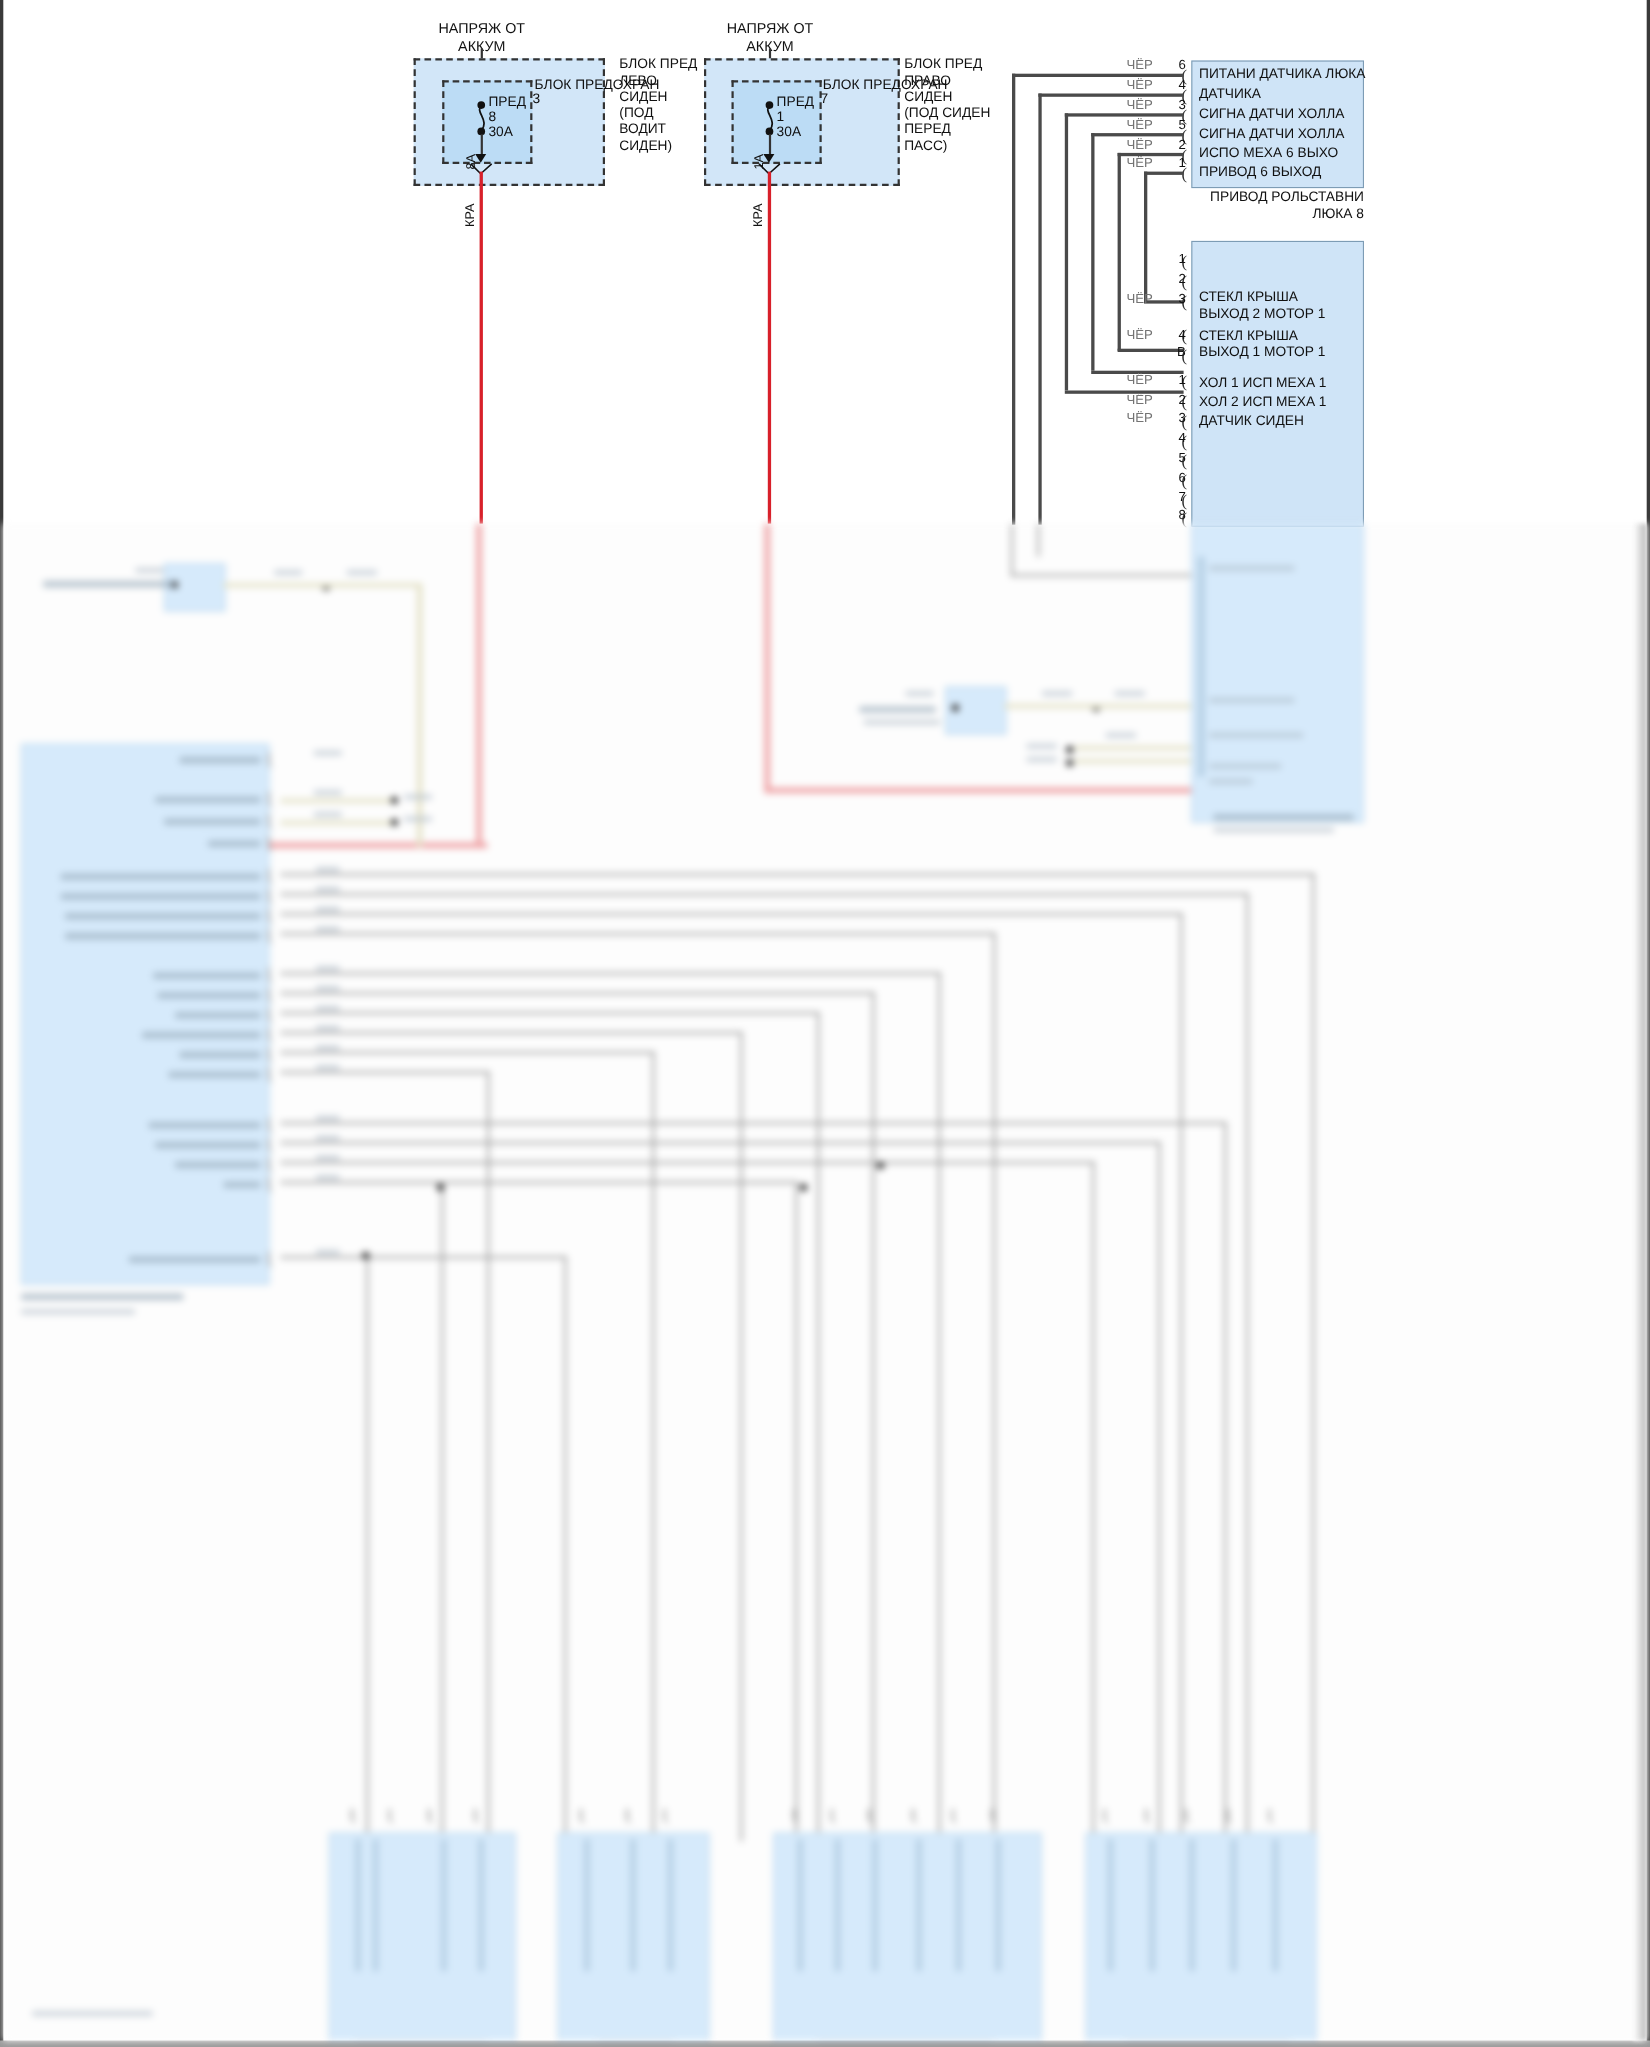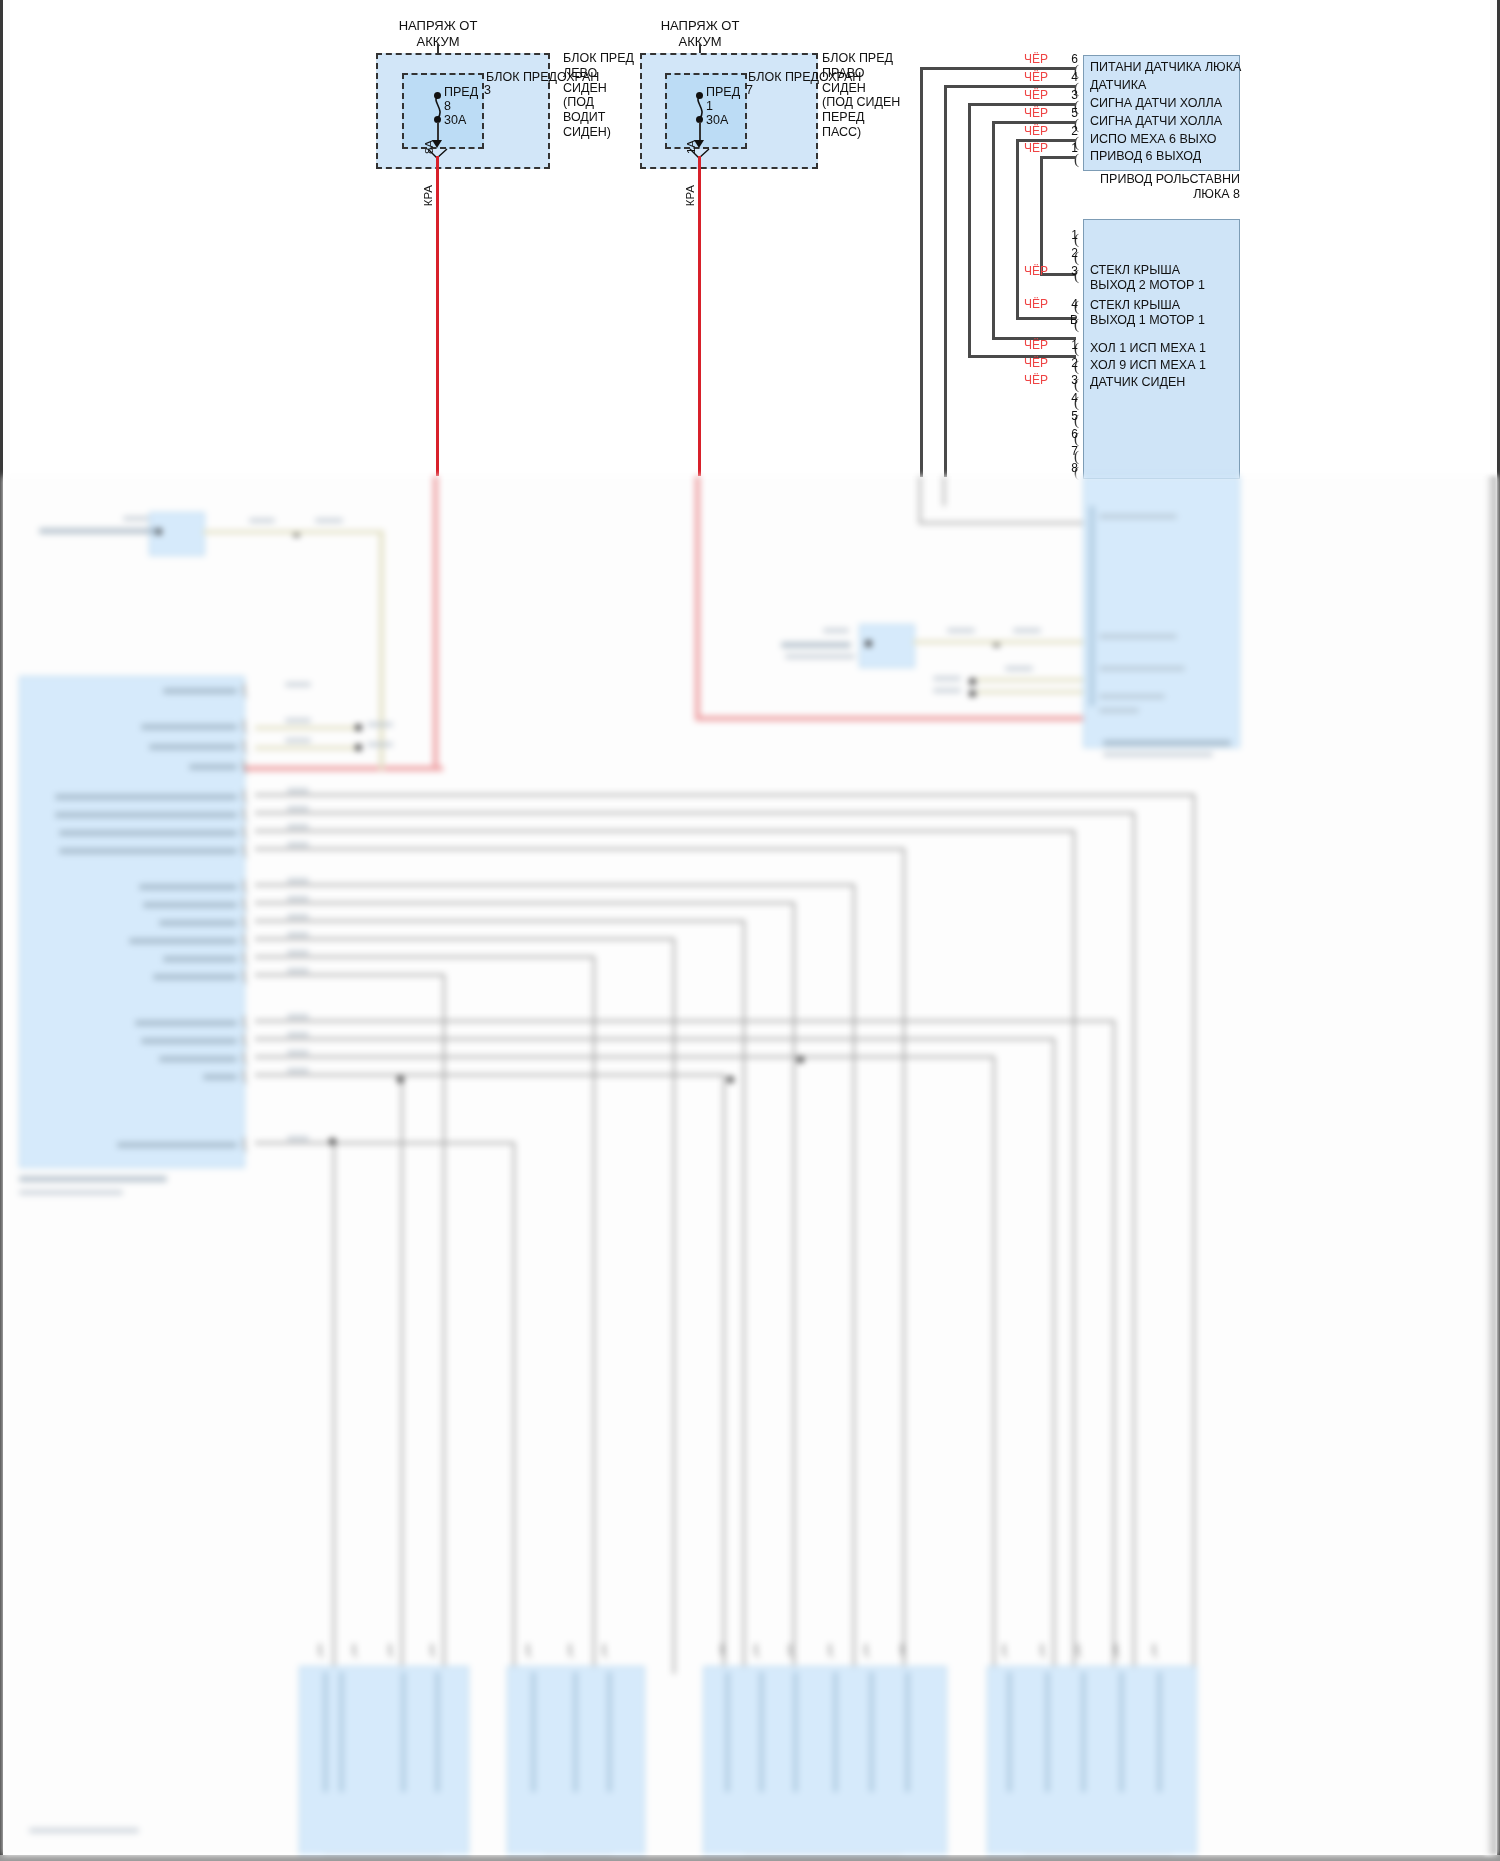--- a/index.html
+++ b/index.html
@@ -19,21 +19,21 @@
      background:linear-gradient(to right,#ffffff,#b8b8b8);filter:blur(2px);}
 
   .blk{position:absolute;background:#cfe4f7;border:1px solid #7d9cb5;}
   .dash{position:absolute;border:2px dashed #333;background:#d2e6f8;}
   .dash2{position:absolute;border:2px dashed #333;background:#bcdcf5;}
 
   .lbl{position:absolute;font-size:12.5px;color:#111;line-height:1.18;white-space:pre-line;}
   .lbl-c{position:absolute;font-size:13px;color:#111;text-align:center;line-height:1.2;}
   .pinname{position:absolute;font-size:12.5px;color:#111;white-space:nowrap;line-height:1.15;}
   .pinnum{position:absolute;font-size:12px;color:#111;text-align:right;width:18px;}
-  .wirecol{position:absolute;font-size:12px;color:#ef4444;text-align:right;width:40px;}
+  .wirecol{position:absolute;font-size:12px;color:#737373;text-align:right;width:40px;}
   .vert{position:absolute;font-size:11.5px;color:#111;
      writing-mode:vertical-rl;transform:rotate(180deg);}
 
   .wblack{position:absolute;background:#4a4a4a;}
   .wred{position:absolute;background:#d8202a;width:3px;}
   .wthin{position:absolute;background:#333;width:1.5px;}
 
   .dot{position:absolute;width:7px;height:7px;border-radius:50%;background:#111;}
   .arw{position:absolute;width:0;height:0;border-left:5px solid transparent;
        border-right:5px solid transparent;border-top:8px solid #111;}
@@ -218,21 +218,21 @@
   <div class="wirecol" style="left:1008px;top:297px;">ЧЁР</div>
   <div class="wirecol" style="left:1008px;top:338px;">ЧЁР</div>
   <div class="wirecol" style="left:1008px;top:356px;">ЧЁР</div>
   <div class="wirecol" style="left:1008px;top:373px;">ЧЁР</div>
 
   <div class="pinname" style="left:1090px;top:263px;width:140px;white-space:pre-line;line-height:1.2;">СТЕКЛ КРЫША
 ВЫХОД 2 МОТОР 1</div>
   <div class="pinname" style="left:1090px;top:298px;width:140px;white-space:pre-line;line-height:1.2;">СТЕКЛ КРЫША
 ВЫХОД 1 МОТОР 1</div>
   <div class="pinname" style="left:1090px;top:341px;">ХОЛ 1 ИСП МЕХА 1</div>
-  <div class="pinname" style="left:1090px;top:358px;">ХОЛ 9 ИСП МЕХА 1</div>
+  <div class="pinname" style="left:1090px;top:358px;">ХОЛ 2 ИСП МЕХА 1</div>
   <div class="pinname" style="left:1090px;top:375px;">ДАТЧИК СИДЕН</div>
 
   <div id="blur-layer">
 
     <div class="bred" style="left:430px;top:0px;width:5px;height:295px;"></div>
     <div class="bred" style="left:430px;top:290px;width:10px;height:5px;"></div>
     <div class="bred" style="left:692px;top:0px;width:5px;height:245px;"></div>
     <div class="bred" style="left:240px;top:290px;width:195px;height:5px;"></div>
     <div class="bred" style="left:692px;top:240px;width:390px;height:5px;"></div>
 

